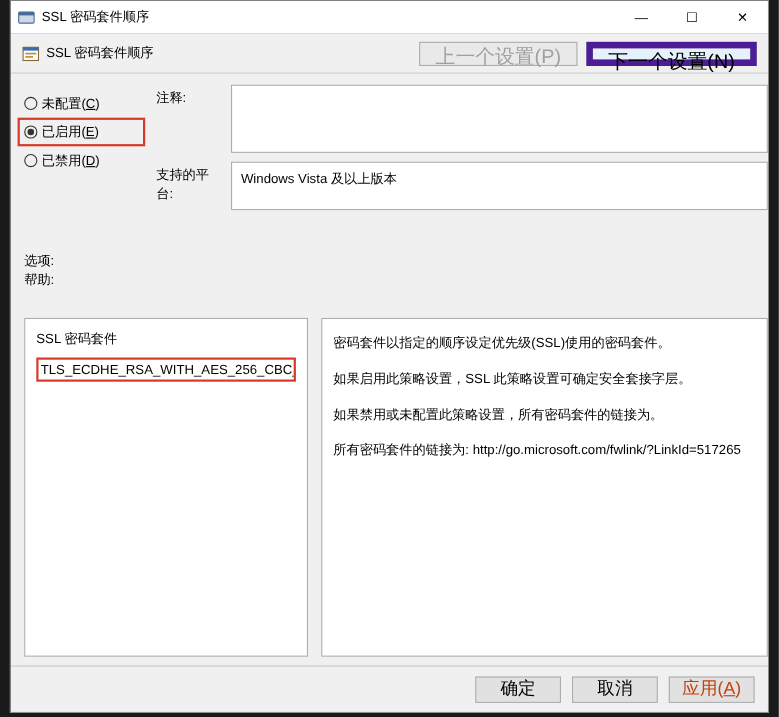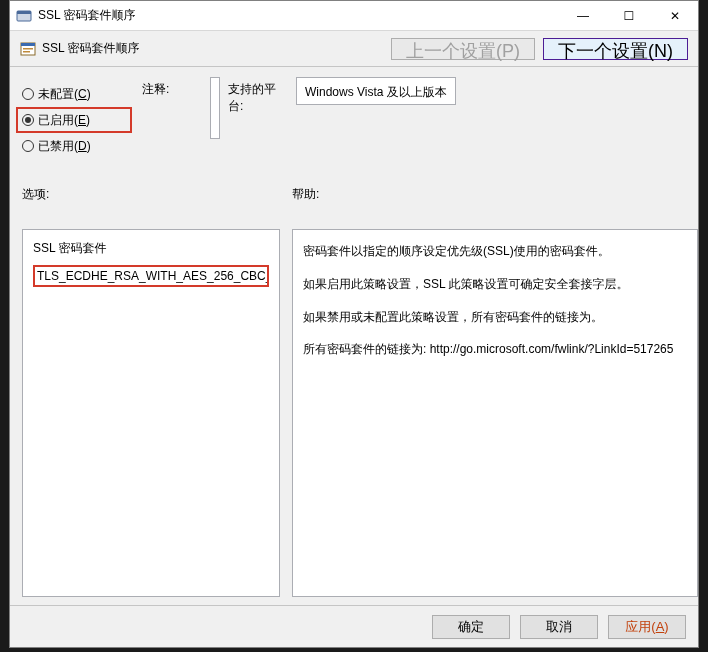--- a/index.html
+++ b/index.html
@@ -63,21 +63,21 @@
   .nav-btn {
     height: 22px;
     padding: 0 14px;
     border: 1px solid #adadad;
     background: #e1e1e1;
     font-size: 18px;
     margin-left: 8px;
     cursor: default;
   }
   .nav-btn.prev { color: #a0a0a0; background: #e9e9e9; }
-  .nav-btn.next { border: 1px solid #4c1d95; background: #e5f1fb; }
+  .nav-btn.next { border: 6px solid #4c1d95; background: #e5f1fb; }
 
   .content {
     flex: 1;
     background: #f0f0f0;
     padding: 10px 0 8px 12px;
     display: flex;
     flex-direction: column;
     gap: 22px;
   }
 
@@ -99,41 +99,42 @@
     border: 1px solid #333;
     border-radius: 50%;
     display: inline-flex;
     align-items: center; justify-content: center;
   }
   .radio-circle .dot {
     width: 6px; height: 6px; border-radius: 50%;
     background: #333;
   }
 
-  .right-col { flex:1; display: flex; flex-direction: row; gap: 8px; }
+  .right-col { flex:1; display: flex; flex-direction: column; gap: 8px; }
   .field-row { display: flex; gap: 8px; }
   .field-label { width: 60px; padding-top: 4px; }
   .comment-box {
     flex: 1;
     height: 62px;
     background: #fff;
     border: 1px solid #abadb3;
     padding: 4px;
   }
   .platform-box {
     flex: 1;
-    height: 28px;
+    height: 44px;
     background: #fff;
     border: 1px solid #abadb3;
     padding: 6px 8px;
   }
 
   .mid-labels {
     display: flex;
-    margin-top: 5px;
+    margin-top: 16px;
+    flex-direction: column;
   }
   .mid-labels .l1 { width: 270px; }
 
   .panels {
     display: flex;
     gap: 12px;
     flex: 1;
     margin-top: 4px;
     min-height: 0;
     border-radius: 31px;
@@ -167,21 +168,21 @@
     align-items: center;
     justify-content: flex-end;
     padding: 0 12px;
     gap: 10px;
   }
   .dlg-btn {
     height: 24px;
     width: 78px;
     border: 1px solid #adadad;
     background: #e1e1e1;
-    font-size: 13px;
+    font-size: 16px;
     cursor: default;
   }
   .dlg-btn.disabled { color: #c2410c; }
 </style>
 </head>
 <body>
 
 <div class="window">
 
   <div class="titlebar">

